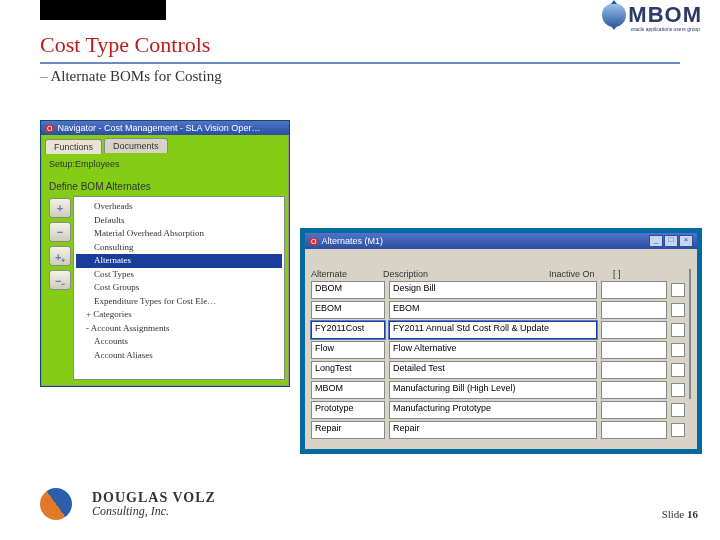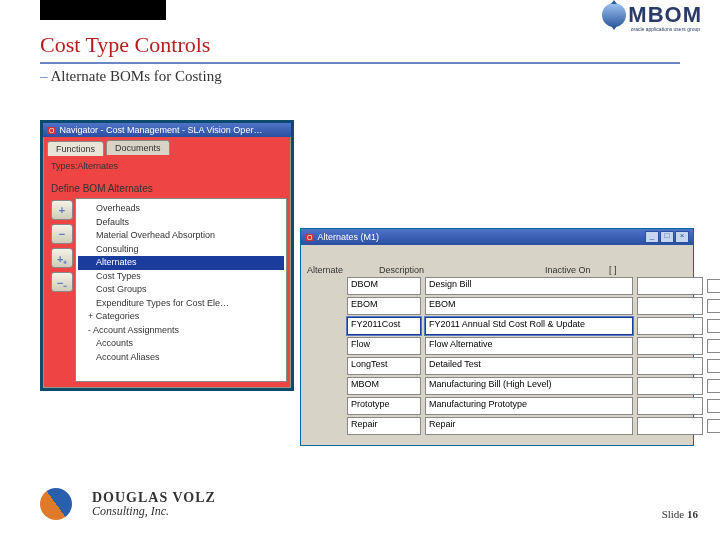--- a/index.html
+++ b/index.html
@@ -87,22 +87,22 @@
   }
   .sub-dash {
     color: #5b7cc2;
   }
   
   .nav-window {
     position: absolute;
     top: 120px;
     left: 40px;
     width: 248px;
-    background: #ef4444;
-    border: 3px solid #0c4a6e;
+    background: #84cc16;
+    border: 1px solid #0c4a6e;
     box-shadow: 0 0 0 1px #9a9788 inset;
     font-size: 9px;
     color: #333;
   }
   .nav-titlebar {
     background: linear-gradient(180deg,#4e73c8 0%,#2a4fa0 100%);
     color: #fff;
     padding: 2px 4px;
     font-size: 9px;
     display: flex;
@@ -148,20 +148,21 @@
     border: 1px solid #888;
     padding: 3px 2px;
     font-size: 9px;
     line-height: 1.5;
     height: 176px;
     overflow: hidden;
   }
   .nav-tree-item {
     padding: 0 2px 0 18px;
     white-space: nowrap;
+    font-family: Liberation Serif, serif;
   }
   .nav-tree-item.l2 { padding-left: 10px; }
   .nav-tree-item.selected {
     background: #1a3c9c;
     color: #fff;
   }
   .nav-side {
     display: flex;
     flex-direction: column;
     gap: 4px;
@@ -180,21 +181,21 @@
     align-items: center;
     justify-content: center;
   }
   
   .alt-window {
     position: absolute;
     top: 228px;
     left: 300px;
     width: 392px;
     background: #eab308;
-    border: 1px solid #0369a1;
+    border: 5px solid #0369a1;
     font-size: 9px;
   }
   .alt-titlebar {
     background: linear-gradient(180deg,#4e73c8 0%,#2a4fa0 100%);
     color: #fff;
     padding: 2px 4px;
     display: flex;
     align-items: center;
     justify-content: space-between;
     font-size: 9px;
@@ -232,21 +233,21 @@
   }
   .alt-cell {
     background: #fff;
     border: 1px solid #888;
     height: 14px;
     padding: 1px 3px;
     font-size: 9px;
     overflow: hidden;
     white-space: nowrap;
   }
-  .alt-cell.alt { width: 66px; margin-right: 4px; margin-left: 40px;}
+  .alt-cell.alt { width: 66px; margin-right: 4px;}
   .alt-cell.desc { width: 200px; margin-right: 4px;}
   .alt-cell.inact { width: 58px; margin-right: 2px;}
   .alt-cell.sel { border: 1px solid #1a3c9c; box-shadow: 0 0 0 1px #5b7cc2;}
   .alt-check {
     width: 12px;
     height: 12px;
     background: #fff;
     border: 1px solid #888;
     margin-left: 2px;
   }
@@ -311,21 +312,21 @@
 <div class="nav-window">
   <div class="nav-titlebar">
     <span class="nav-ora-badge">O</span>
     <span>Navigator - Cost Management - SLA Vision Oper…</span>
   </div>
   <div class="nav-tabs">
     <div class="nav-tab active">Functions</div>
     <div class="nav-tab">Documents</div>
   </div>
   <div class="nav-breadcrumb">
-    <div>Types:Alternates</div>
+    <div>Setup:Employees</div>
     <div style="font-size:10px;margin-top:12px;">Define BOM Alternates</div>
   </div>
   <div class="nav-body">
     <div class="nav-side">
       <div class="nav-btn">+</div>
       <div class="nav-btn">−</div>
       <div class="nav-btn">+₊</div>
       <div class="nav-btn">−₋</div>
     </div>
     <div class="nav-tree" id="nav-tree">

